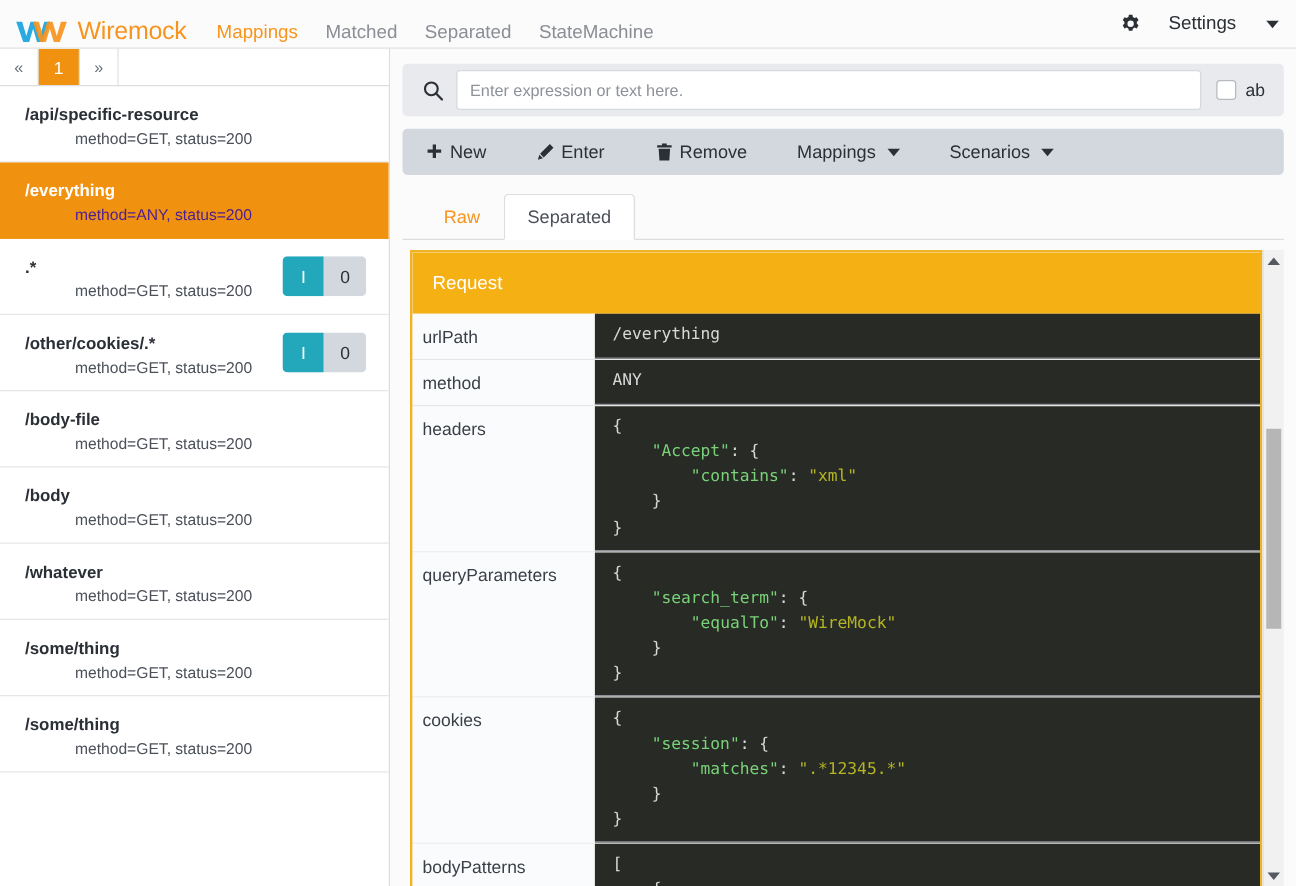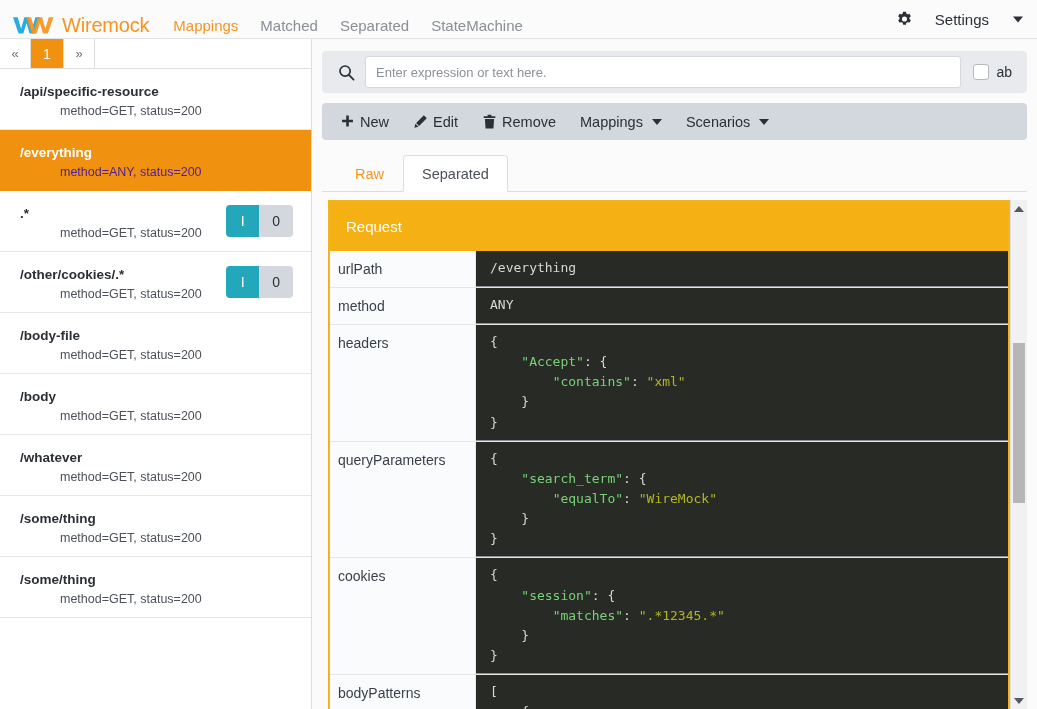--- a/index.html
+++ b/index.html
@@ -144,21 +144,21 @@
   .ab-label { font-size: 14px; color: #2b2f36; }
 
   
   .toolbar {
     margin-top: 10px;
     background: #d3d8de;
     border-radius: 4px;
     height: 37px; flex: 0 0 37px;
     display: flex; align-items: center;
     padding: 0 8px;
-    gap: 4px;
+    gap: 20px;
   }
   .tb-btn {
     display: flex; align-items: center; gap: 5px;
     font-size: 14.5px; color: #2b2f36;
     padding: 5px 10px; cursor: pointer; border-radius: 3px;
     white-space: nowrap;
   }
   .tb-ico { width: 15px; height: 15px; display: block; }
   .tb-caret {
     width: 0; height: 0;
@@ -368,21 +368,21 @@
       <div class="tb-btn">
         <svg class="tb-ico" viewBox="0 0 16 16">
           <path fill="#2b2f36" d="M6.6 1.6h2.8v4.4h4.4v2.8H9.4v4.4H6.6V8.8H2.2V6h4.4z"></path>
         </svg>
         <span>New</span>
       </div>
       <div class="tb-btn">
         <svg class="tb-ico" viewBox="0 0 16 16">
           <path fill="#2b2f36" d="M11.6 1.3l3.1 3.1-8.3 8.3-3.1-3.1zM2.6 10.4l3.1 3.1-4.3 1.2z"></path>
         </svg>
-        <span>Edit</span>
+        <span>Enter</span>
       </div>
       <div class="tb-btn">
         <svg class="tb-ico" viewBox="0 0 16 16">
           <path fill="#2b2f36" d="M6 0.8h4v1.5h4.2v2H1.8v-2H6zM3.1 5.4h9.8L12.2 15.4H3.8z"></path>
         </svg>
         <span>Remove</span>
       </div>
       <div class="tb-btn">
         <span>Mappings</span>
         <span class="tb-caret"></span>

